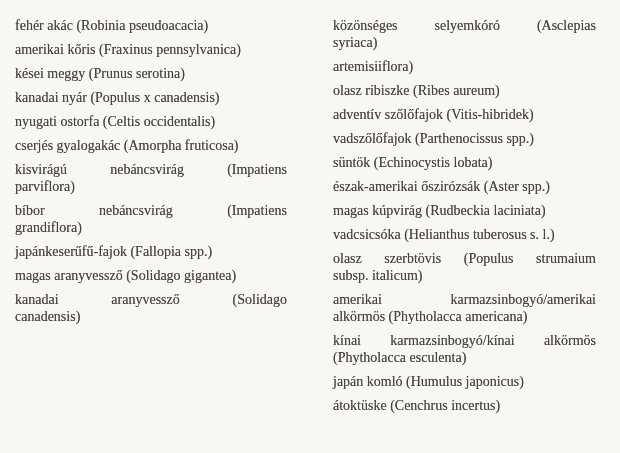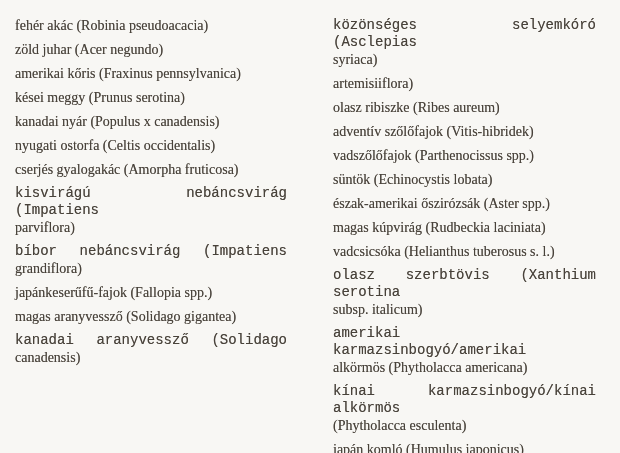--- a/index.html
+++ b/index.html
@@ -33,33 +33,29 @@
   .item {
     margin: 0 0 7px 0;
   }
   .line {
     display: block;
   }
   
   .line.fill {
     text-align: justify;
     text-align-last: justify;
-    font-family: Liberation Mono, monospace;
   }
 </style>
 </head>
 <body style="background: rgb(248, 247, 244);">
 
 <div class="page" style="color: rgb(72, 66, 58);">
   <div class="col col-left">
       <div class="item">
         <div class="line">fehér akác (Robinia pseudoacacia)</div>
-      </div>
-      <div class="item">
-        <div class="line">zöld juhar (Acer negundo)</div>
       </div>
       <div class="item">
         <div class="line">amerikai kőris (Fraxinus pennsylvanica)</div>
       </div>
       <div class="item">
         <div class="line">kései meggy (Prunus serotina)</div>
       </div>
       <div class="item">
         <div class="line">kanadai nyár (Populus x canadensis)</div>
       </div>
@@ -111,21 +107,21 @@
       <div class="item">
         <div class="line">észak-amerikai őszirózsák (Aster spp.)</div>
       </div>
       <div class="item">
         <div class="line">magas kúpvirág (Rudbeckia laciniata)</div>
       </div>
       <div class="item">
         <div class="line">vadcsicsóka (Helianthus tuberosus s. l.)</div>
       </div>
       <div class="item">
-        <div class="line fill">olasz szerbtövis (Xanthium serotina</div>
+        <div class="line fill">olasz szerbtövis (Populus strumaium</div>
         <div class="line">subsp. italicum)</div>
       </div>
       <div class="item">
         <div class="line fill">amerikai karmazsinbogyó/amerikai</div>
         <div class="line">alkörmös (Phytholacca americana)</div>
       </div>
       <div class="item">
         <div class="line fill">kínai karmazsinbogyó/kínai alkörmös</div>
         <div class="line">(Phytholacca esculenta)</div>
       </div>

